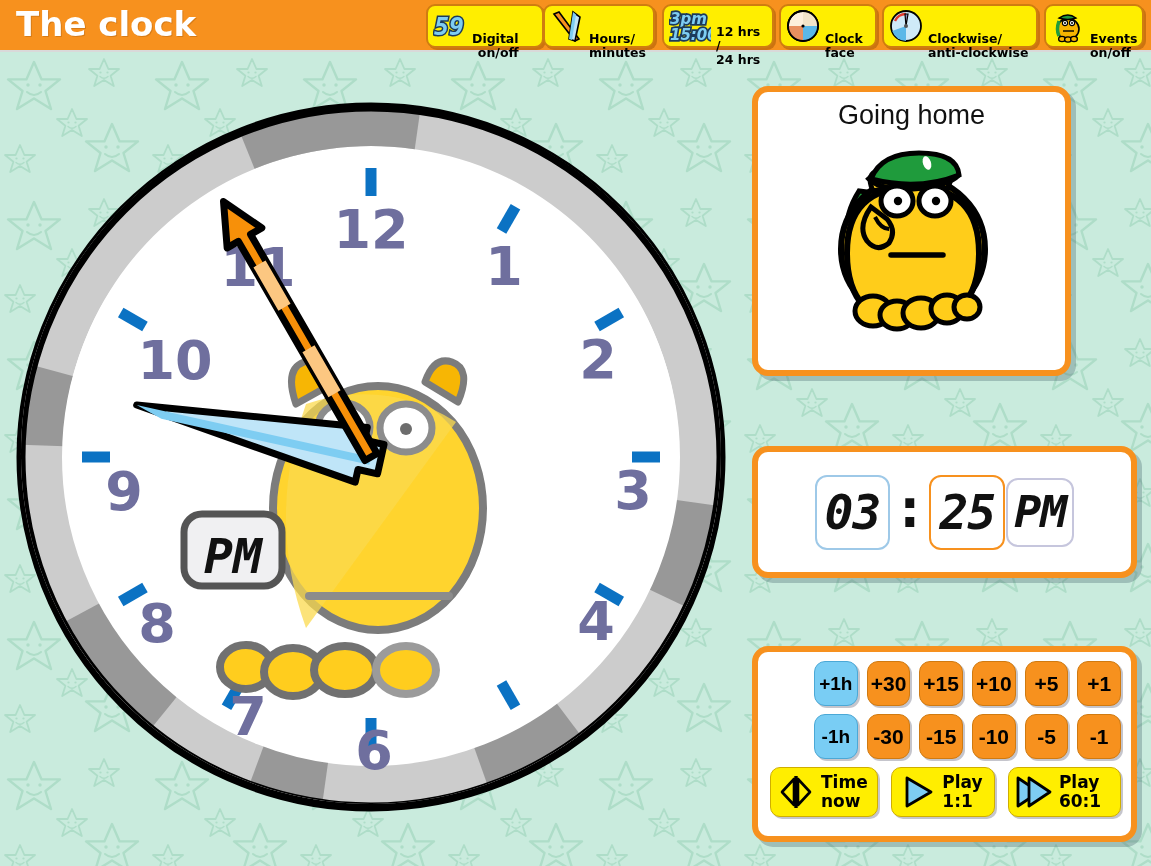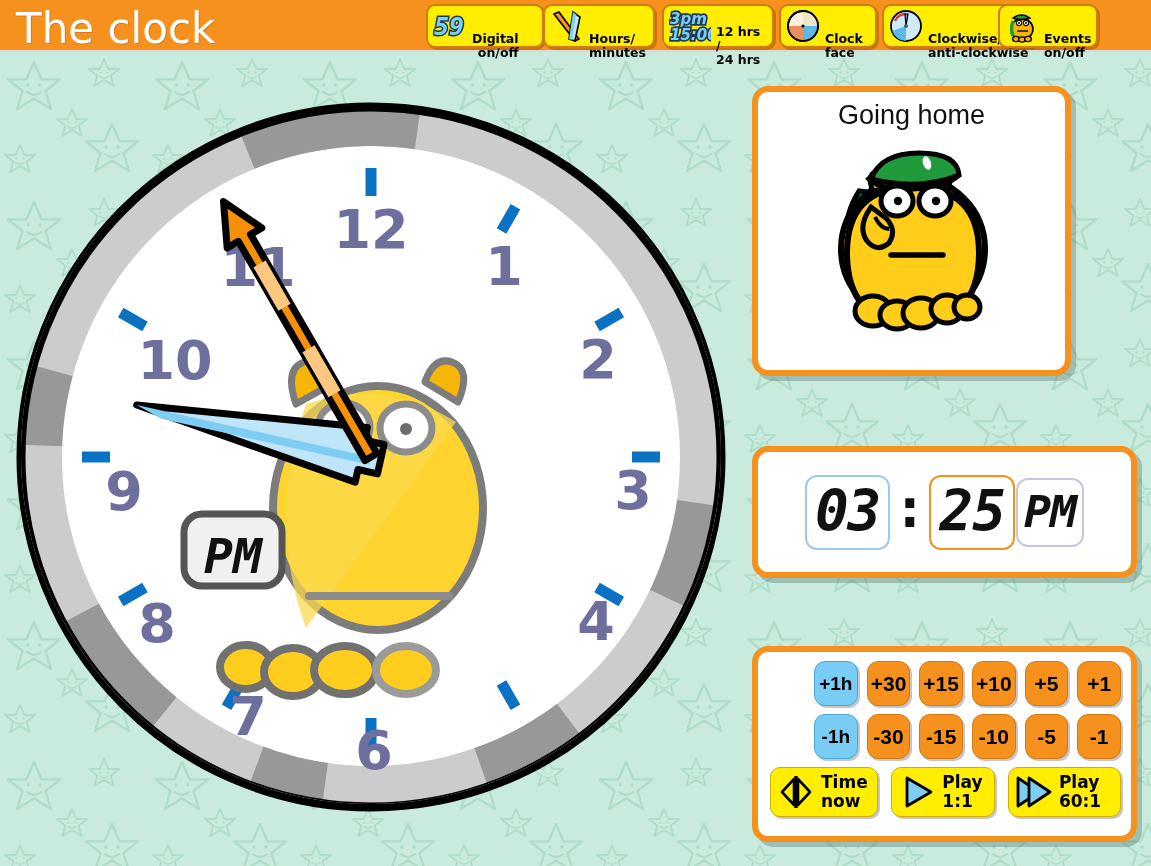--- a/index.html
+++ b/index.html
@@ -20,21 +20,21 @@
 
   
   #header {
     position:absolute; left:0; top:0; width:1151px; height:52px;
     background:#f7911e;
     border-bottom:2px solid #d9d9d9;
     z-index:30;
   }
   #header-title {
     position:absolute; left:16px; top:4px;
-    font-size:42px; font-weight:normal; color:#ffffff;
+    font-size:34px; font-weight:bold; color:#ffffff;
     letter-spacing:0px;
     font-family:"DejaVu Sans", sans-serif;
     text-shadow:1px 1px 0 rgba(120,60,0,.25);
   }
   .hbtn {
     position:absolute; top:4px; height:44px;
     background:#ffee00;
     border:2px solid #cf7d10;
     border-radius:9px;
     box-shadow:2px 2px 0 rgba(150,80,0,.45);
@@ -83,21 +83,21 @@
   }
   .lcd-box {
     border:2px solid #9ec9e8; border-radius:12px;
     padding:2px 8px 3px 8px;
   }
   .lcd-box.mins { border-color:#f7911e; }
   .lcd-box.ampm { border-color:#c6c6dd; padding:2px 6px 3px 6px; }
   .lcd {
     font-family:"DejaVu Sans Mono", monospace;
     font-weight:bold; font-style:italic;
-    font-size:56px; line-height:66px; color:#111;
+    font-size:48px; line-height:66px; color:#111;
     letter-spacing:-1px;
   }
   .lcd.small { font-size:45px; line-height:60px; }
   #lcd-colon {
     font-family:"DejaVu Sans Mono", monospace;
     font-weight:bold; font-size:55px; color:#111; padding:0 2px 8px 2px;
   }
 
   
   #controls-inner { padding:9px 10px 8px 12px; }
@@ -222,21 +222,21 @@
         <path d="M17,17 L17,32 A15,15 0 0,1 3.2,22 Z" fill="#5bb8e8"></path>
         <path d="M6,12 A12,12 0 0,1 17,5" fill="none" stroke="#e23b2e" stroke-width="2.4"></path>
         <path d="M17,17 L16,5 L19,5 Z" fill="#8c8cc0" stroke="#000" stroke-width="1.2"></path>
         <circle cx="17" cy="17" r="2" fill="#555"></circle>
       </svg>
     </span>
     <span class="hbtn-lbl">Clockwise/
 anti-clockwise</span>
   </div>
 
-  <div class="hbtn" style="left:998px; width:100px;">
+  <div class="hbtn" style="left:1044px; width:100px;">
     <span class="hicon">
       <svg viewBox="0 0 34 34">
         <ellipse cx="17" cy="20" rx="11" ry="10.5" fill="#f7b500" stroke="#000" stroke-width="1.6"></ellipse>
         <path d="M8,9 Q17,3 25,9 Q17,12 8,9 Z" fill="#1f9b3c" stroke="#000" stroke-width="1.4"></path>
         <path d="M8,12 Q5,20 8,27" fill="none" stroke="#1f9b3c" stroke-width="3.5"></path>
         <circle cx="14" cy="14" r="2.6" fill="#fff" stroke="#000" stroke-width="1.1"></circle>
         <circle cx="21" cy="14" r="2.6" fill="#fff" stroke="#000" stroke-width="1.1"></circle>
         <circle cx="14" cy="14" r="1" fill="#000"></circle>
           <circle cx="21" cy="14" r="1" fill="#000"></circle>
         <path d="M12,22 L23,22" stroke="#000" stroke-width="1.4"></path>

